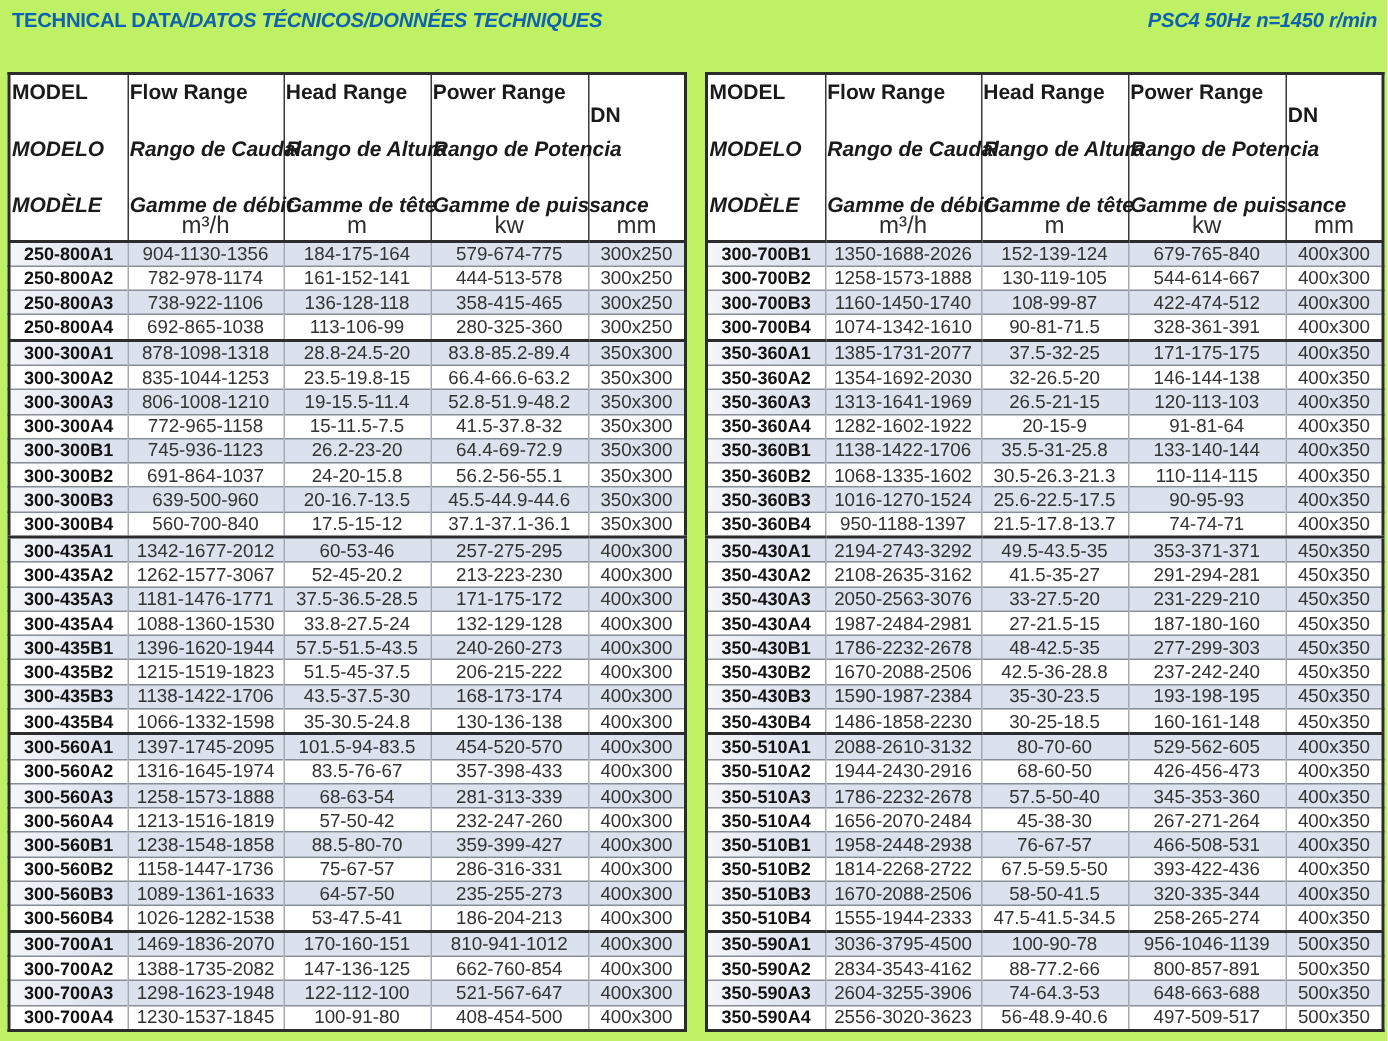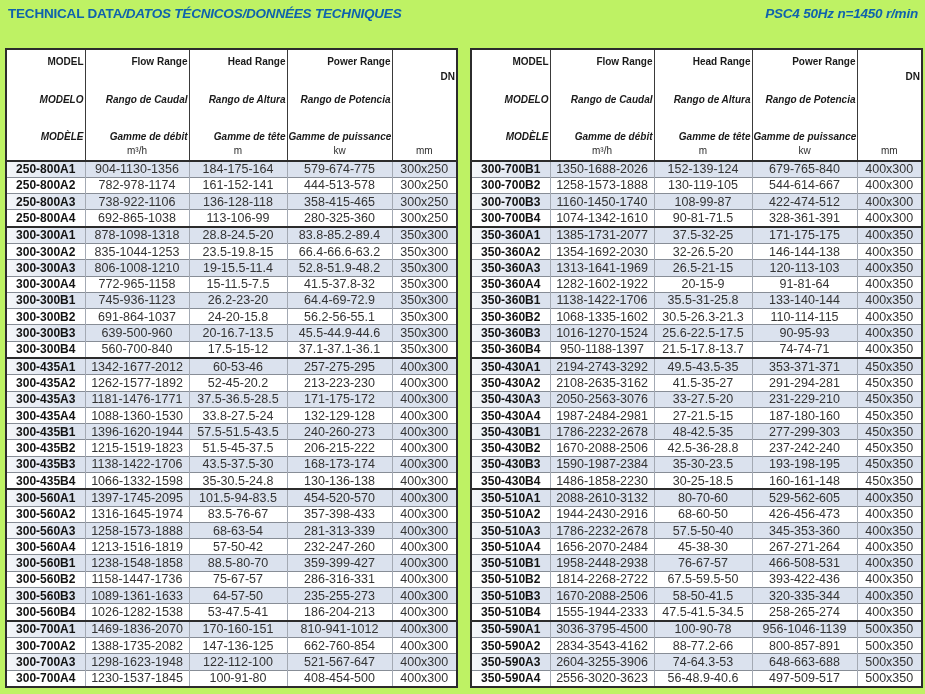--- a/index.html
+++ b/index.html
@@ -40,24 +40,24 @@
   col.c-model{width:79px;}
   col.c-flow{width:104px;}
   col.c-head{width:98px;}
   col.c-power{width:105px;}
   col.c-dn{width:65px;}
 
   thead th{height:72px;vertical-align:top;background:#fff;
     border-left:1px solid #3a3a3a;border-right:1px solid #3a3a3a;
     border-bottom:2px solid var(--border-dark);padding:0;}
   .hwrap{display:flex;flex-direction:column;height:100%;padding:5px 1px 3px 1px;}
-  .h-line{font-size:10px;font-weight:bold;color:#1a1a1a;line-height:13.5px;
-    text-align:right;white-space:nowrap;}
+  .h-line{font-size:14px;font-weight:bold;color:#1a1a1a;line-height:13.5px;
+    text-align:left;white-space:nowrap;}
   .h-line.bi{font-style:italic;margin-top:24px;}
-  .h-unit{margin-top:auto;font-size:10px;color:#2e2e2e;text-align:center;
+  .h-unit{margin-top:auto;font-size:16px;color:#2e2e2e;text-align:center;
     line-height:13px;font-weight:normal;}
   .h-dn{margin-top:15px;}
 
   tbody td{font-size:12.5px;color:var(--text-val);text-align:center;
     vertical-align:middle;white-space:nowrap;padding:0 1px;
     border-left:1px solid var(--border-light);border-right:1px solid var(--border-light);
     border-top:1px solid var(--border-mid);}
   tbody td.col-model{font-weight:bold;color:var(--text-model);font-size:12px;}
   tbody tr:nth-child(odd){background:var(--band);}
   tbody tr:nth-child(odd) td.col-model{
@@ -214,21 +214,21 @@
           </tr>
           <tr class="group-start">
             <td class="col-model">300-435A1</td>
             <td class="col-flow">1342-1677-2012</td>
             <td class="col-head">60-53-46</td>
             <td class="col-power">257-275-295</td>
             <td class="col-dn">400x300</td>
           </tr>
           <tr>
             <td class="col-model">300-435A2</td>
-            <td class="col-flow">1262-1577-1892</td>
+            <td class="col-flow">1262-1577-3067</td>
             <td class="col-head">52-45-20.2</td>
             <td class="col-power">213-223-230</td>
             <td class="col-dn">400x300</td>
           </tr>
           <tr>
             <td class="col-model">300-435A3</td>
             <td class="col-flow">1181-1476-1771</td>
             <td class="col-head">37.5-36.5-28.5</td>
             <td class="col-power">171-175-172</td>
             <td class="col-dn">400x300</td>

